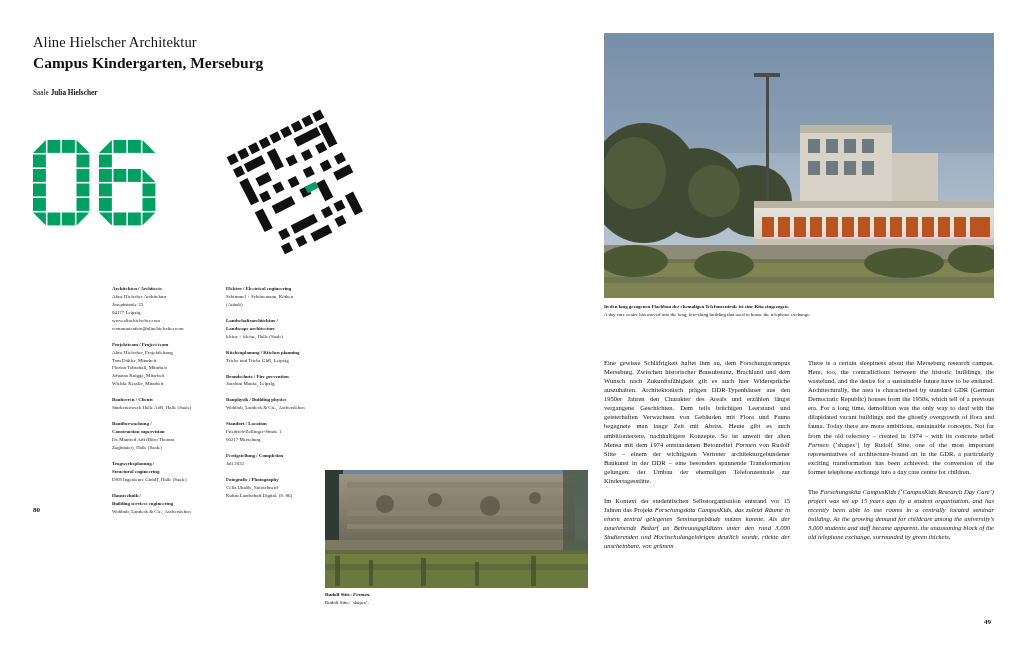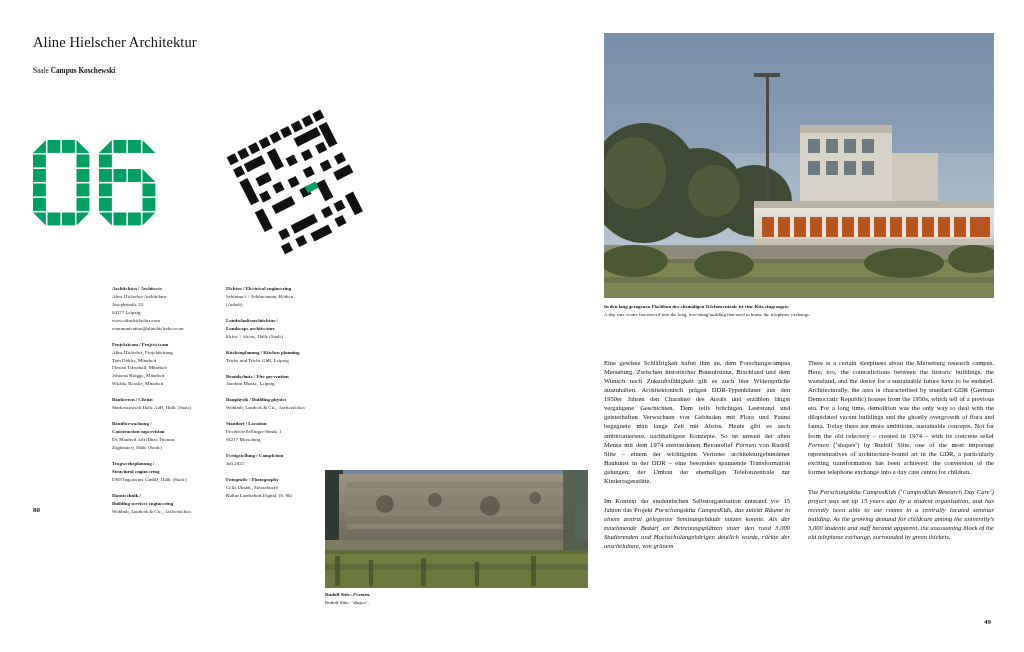--- a/index.html
+++ b/index.html
@@ -69,21 +69,22 @@
 </style>
 </head>
 <body>
 
 <div class="spread">
 
   <div class="page-left">
 
     <div class="title-block">
       <div class="studio">Aline Hielscher Architektur</div>
-      <div class="kritik"><span>Saale </span><b>Campus Koschewski</b></div>
+      <div class="project">Campus Kindergarten, Merseburg</div>
+      <div class="kritik"><span>Saale </span><b>Julia Hielscher</b></div>
     </div>
 
     <div class="numeral">
       <svg width="152" height="128" viewBox="0 0 152 128">
         <g id="num0">
             <polygon points="12.9,0 12.9,12.9 0,12.9" fill="#00a063"></polygon>
             <rect x="14.5" y="0" width="12.9" height="12.9" fill="#00a063"></rect>
             <rect x="29" y="0" width="12.9" height="12.9" fill="#00a063"></rect>
             <polygon points="43.5,12.9 56.4,12.9 43.5,0" fill="#00a063"></polygon>
             <rect x="0" y="14.5" width="12.9" height="12.9" fill="#00a063"></rect>

